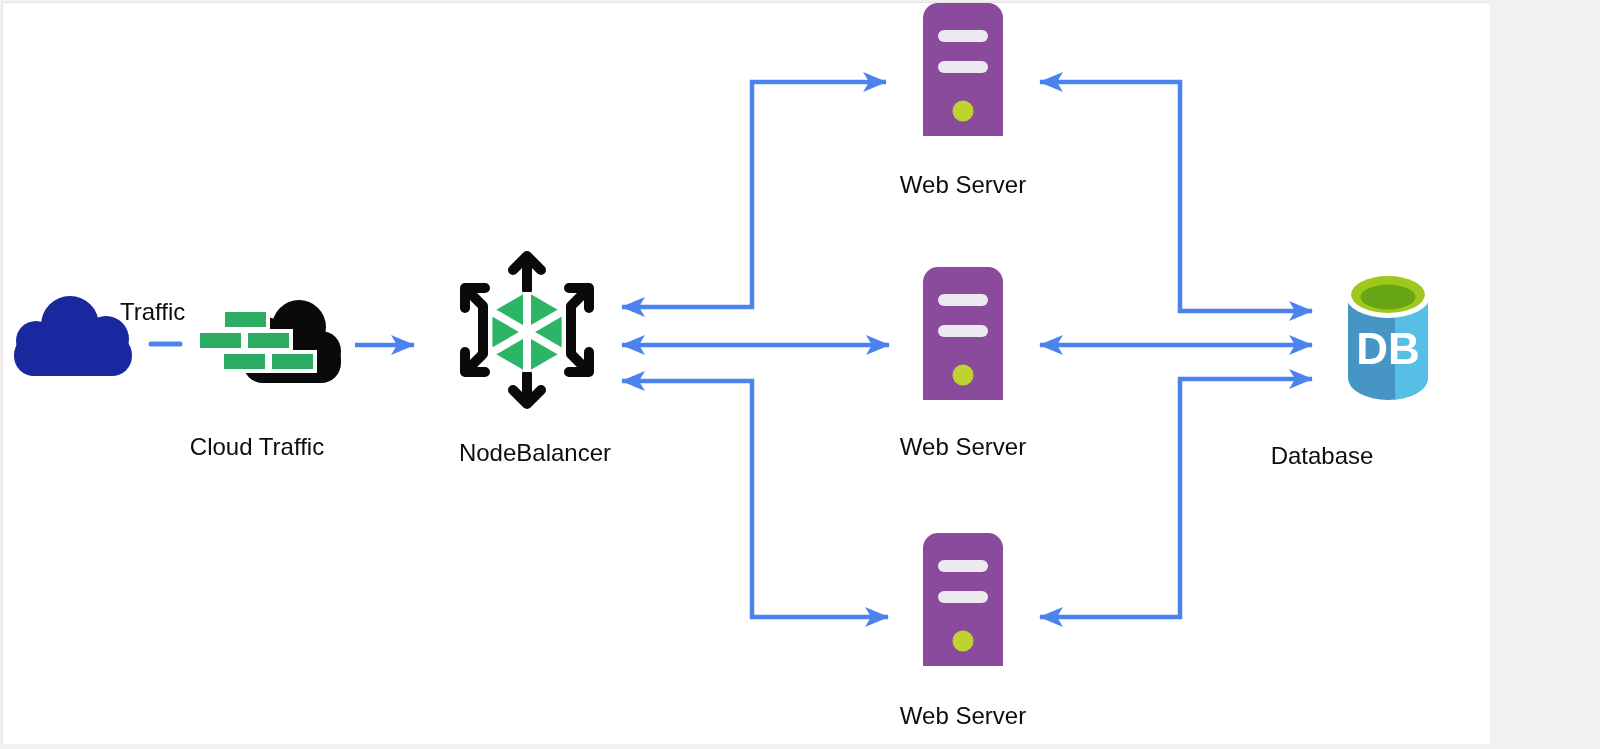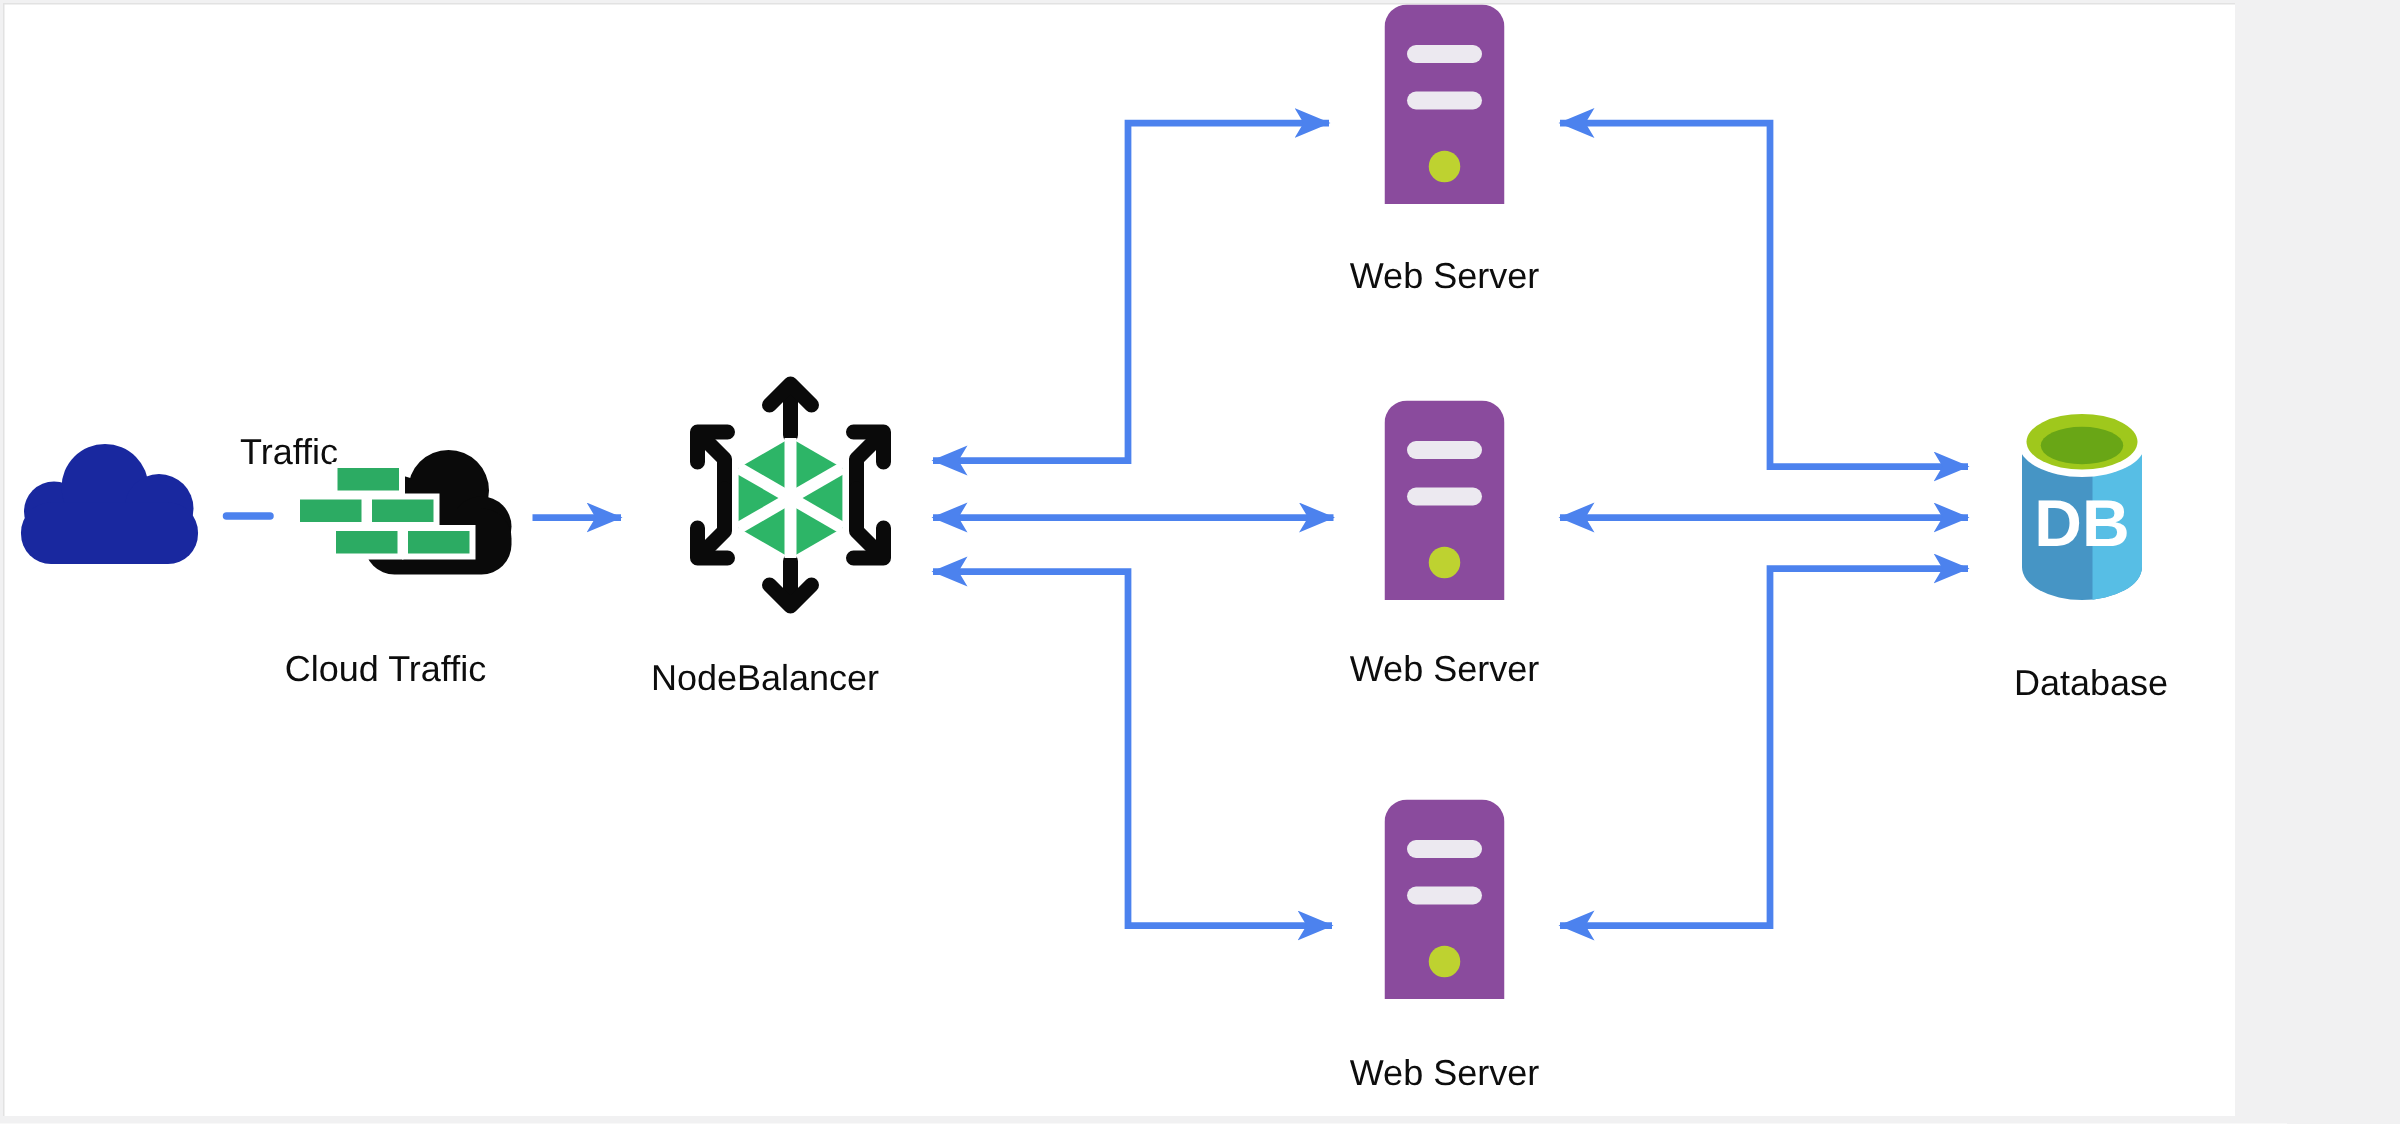--- a/index.html
+++ b/index.html
@@ -65,21 +65,21 @@
 <div class="node" style="left:8px;top:285px;width:130px;height:93px;">
   <svg viewBox="0 0 130 93" width="130" height="93">
     <g class="tc">
       <circle cx="28" cy="56" r="20"></circle>
       <circle cx="62" cy="40" r="29"></circle>
       <circle cx="98" cy="54" r="23"></circle>
       <rect x="6" y="50" width="118" height="41" rx="20"></rect>
     </g>
   </svg>
 </div>
-<div class="label left" style="left:120px;top:286px;margin-left:40px;">Traffic</div>
+<div class="label left" style="left:120px;top:296px;">Traffic</div>
 
 <div class="node" style="left:195px;top:295px;width:150px;height:92px;">
   <svg viewBox="0 0 150 92" width="150" height="92">
     <g class="fw-black">
       <circle cx="70" cy="46" r="24"></circle>
       <circle cx="104" cy="32" r="27"></circle>
       <circle cx="126" cy="56" r="20"></circle>
       <rect x="48" y="44" width="98" height="44" rx="20"></rect>
     </g>
     <g class="fw-bricks">
@@ -113,21 +113,21 @@
     <g class="nb-spokes">
       <line x1="80" y1="88" x2="80" y2="48"></line>
       <line x1="80" y1="88" x2="80" y2="128"></line>
       <line x1="80" y1="88" x2="114.6" y2="68"></line>
       <line x1="80" y1="88" x2="114.6" y2="108"></line>
       <line x1="80" y1="88" x2="45.4" y2="68"></line>
       <line x1="80" y1="88" x2="45.4" y2="108"></line>
     </g>
   </svg>
 </div>
-<div class="label" style="left:410px;top:437px;width:200px;">NodeBalancer</div>
+<div class="label" style="left:435px;top:437px;width:200px;">NodeBalancer</div>
 
 <div class="node" style="left:923px;top:3px;width:80px;height:133px;">
   <svg viewBox="0 0 80 133" width="80" height="133">
     <path class="ws-body" d="M0,15 A15,15 0 0 1 15,0 H65 A15,15 0 0 1 80,15 V133 H0 Z"></path>
     <rect class="ws-slot" x="15" y="27" width="50" height="12" rx="6"></rect>
     <rect class="ws-slot" x="15" y="58" width="50" height="12" rx="6"></rect>
     <circle class="ws-led" cx="40" cy="108" r="10.5"></circle>
   </svg>
 </div>
 <div class="label" style="left:863px;top:169px;width:200px;">Web Server</div>
@@ -160,13 +160,13 @@
         </clipPath>
     </defs>
     <path class="db-body" d="M11,24 L11,106 A40,22 0 0 0 91,106 L91,24 Z"></path>
     <rect class="db-body-light" x="58" y="10" width="33" height="124" clip-path="url(#dbclip)"></rect>
     <ellipse class="db-rim" cx="51" cy="24" rx="42" ry="22"></ellipse>
     <ellipse class="db-top" cx="51" cy="22.5" rx="37" ry="18.5"></ellipse>
     <ellipse class="db-top-inner" cx="51" cy="25" rx="27.5" ry="12.5"></ellipse>
     <text class="db-text" x="51" y="92" text-anchor="middle">DB</text>
   </svg>
 </div>
-<div class="label" style="left:1294px;top:440px;width:200px;">Database</div>
+<div class="label" style="left:1222px;top:440px;width:200px;">Database</div>
 
 </body></html>

